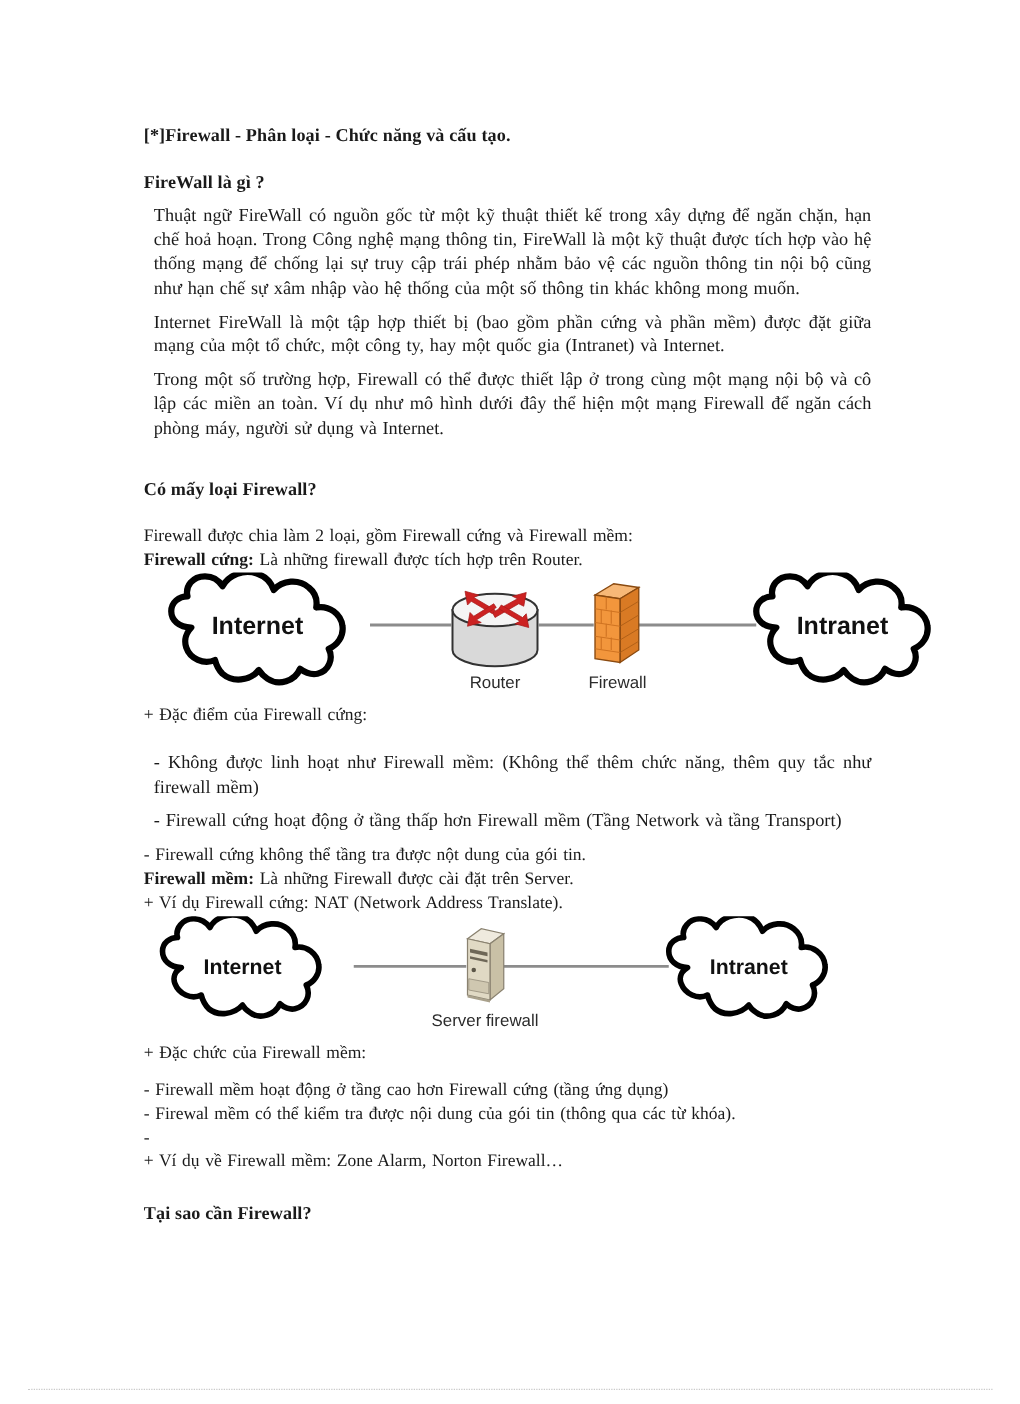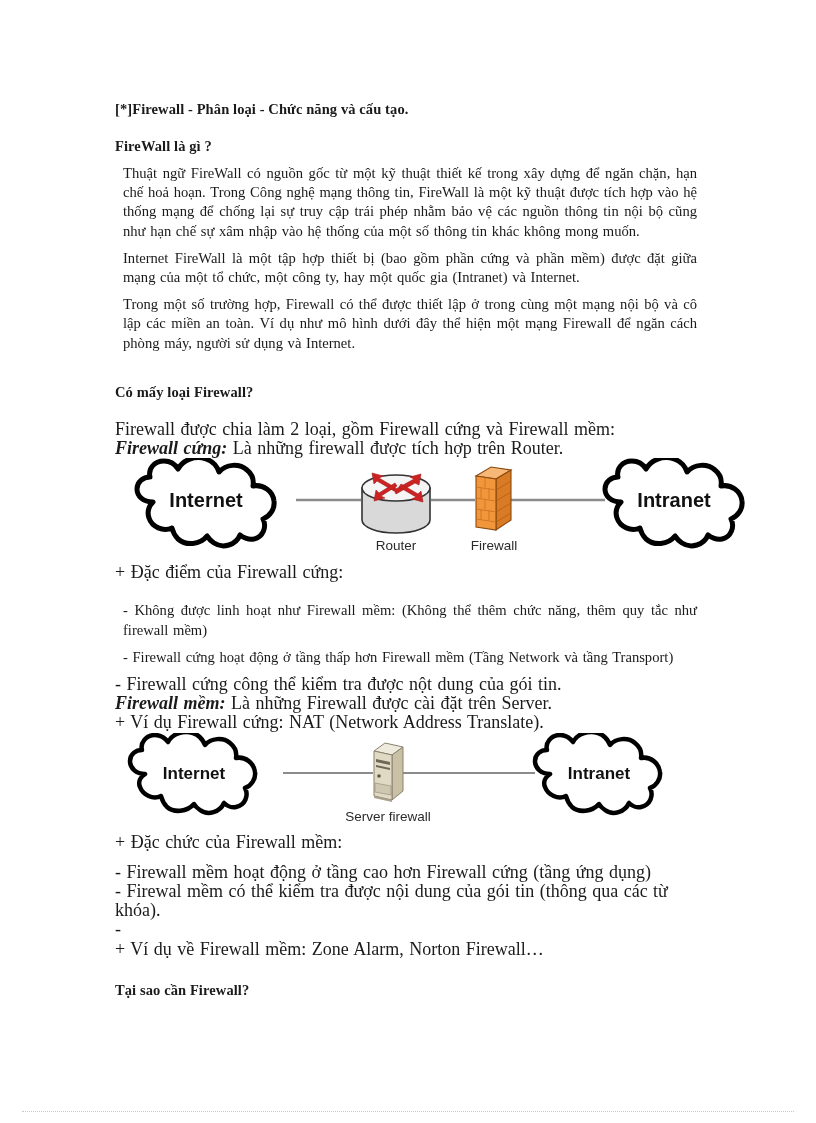--- a/index.html
+++ b/index.html
@@ -38,32 +38,31 @@
     margin: 0;
   }
   .para {
     font-size: 14.6px;
     line-height: 19.2px;
     margin: 8px;
     text-align: justify;
     word-spacing: 1px;
   }
   .para-left {
-    font-size: 18px;
+    font-size: 14px;
     line-height: 19.2px;
     margin: 0;
     text-align: left;
     word-spacing: 1px;
   }
   .spacer-sm { height: 11px; }
   .spacer-md { height: 18px; }
   .spacer-lg { height: 22px; }
   .lead-bold-italic {
     font-weight: bold;
-    font-style: italic;
   }
 
   
   .diagram {
     position: relative;
     width: 680px;
     margin-left: -2px;
   }
   .diagram svg { display: block; }
   .dlabel {
@@ -219,21 +218,21 @@
         </g>
       </svg>
     </div>
 
     <div class="para-left">+ Đặc điểm  của Firewall  cứng:</div>
 
     <div class="spacer-sm"></div>
 
     <div class="para">- Không  được linh  hoạt như Firewall  mềm:  (Không  thể thêm  chức năng,  thêm  quy tắc như firewall  mềm)</div>
     <div class="para">- Firewall  cứng hoạt động ở tầng  thấp hơn Firewall  mềm (Tầng  Network và tầng Transport)</div>
-    <div class="para-left">- Firewall  cứng công thể kiểm  tra được nột dung  của gói tin.</div>
+    <div class="para-left">- Firewall  cứng không thể tầng  tra được nột dung  của gói tin.</div>
     <div class="para-left"><span class="lead-bold-italic">Firewall mềm:</span><span> Là những  Firewall  được cài đặt trên Server.</span></div>
 
     <div class="para-left">+ Ví dụ Firewall  cứng:  NAT (Network  Address  Translate).</div>
 
     <div class="diagram">
       <svg width="680" height="100" viewBox="0 0 680 100" xmlns="http://www.w3.org/2000/svg">
 
         <line x1="170" y1="40" x2="260" y2="40" stroke="#8c8c8c" stroke-width="2.2"></line>
         <line x1="290" y1="40" x2="422" y2="40" stroke="#8c8c8c" stroke-width="2.2"></line>
 

